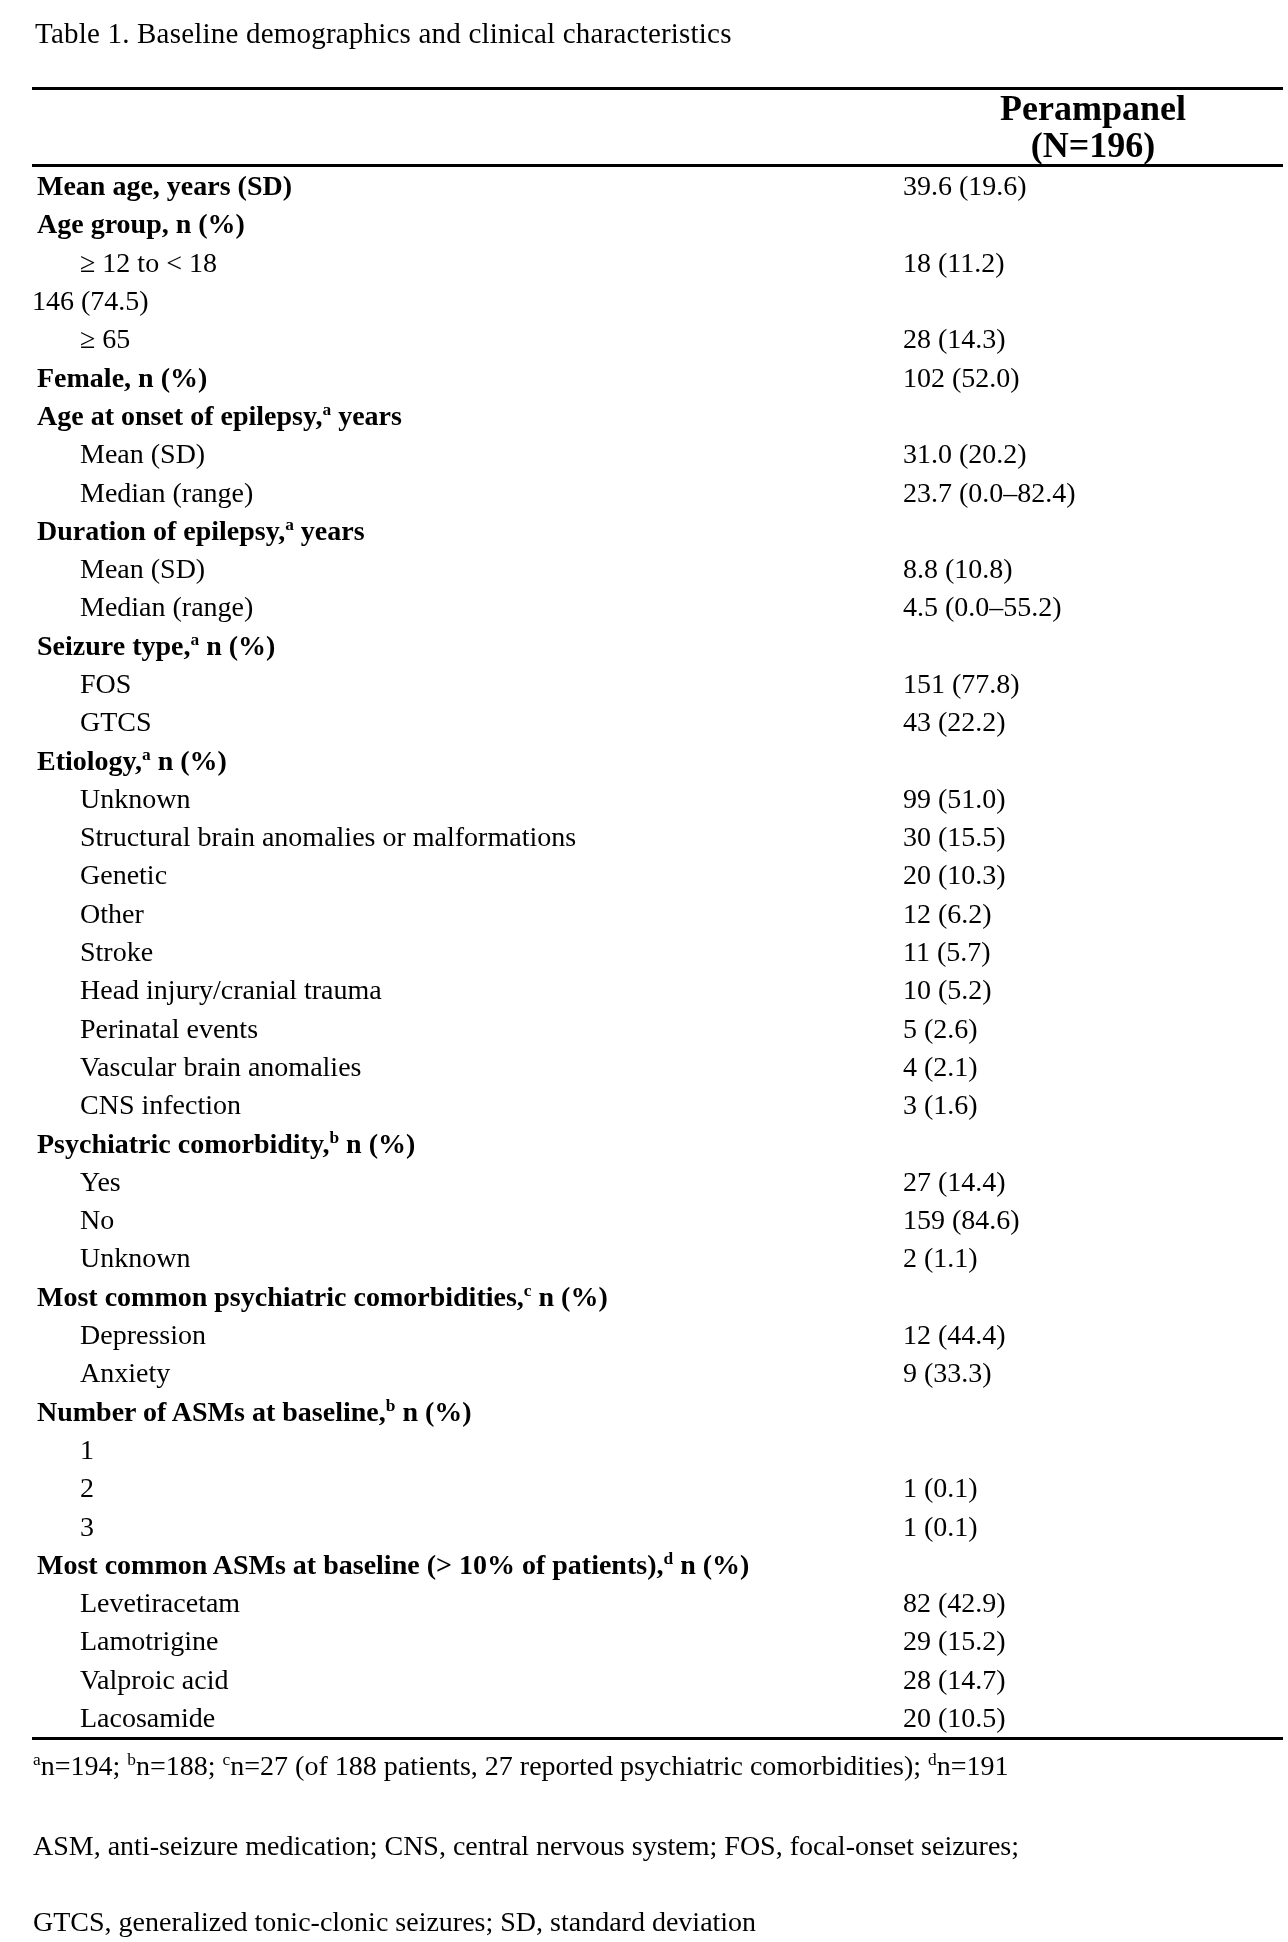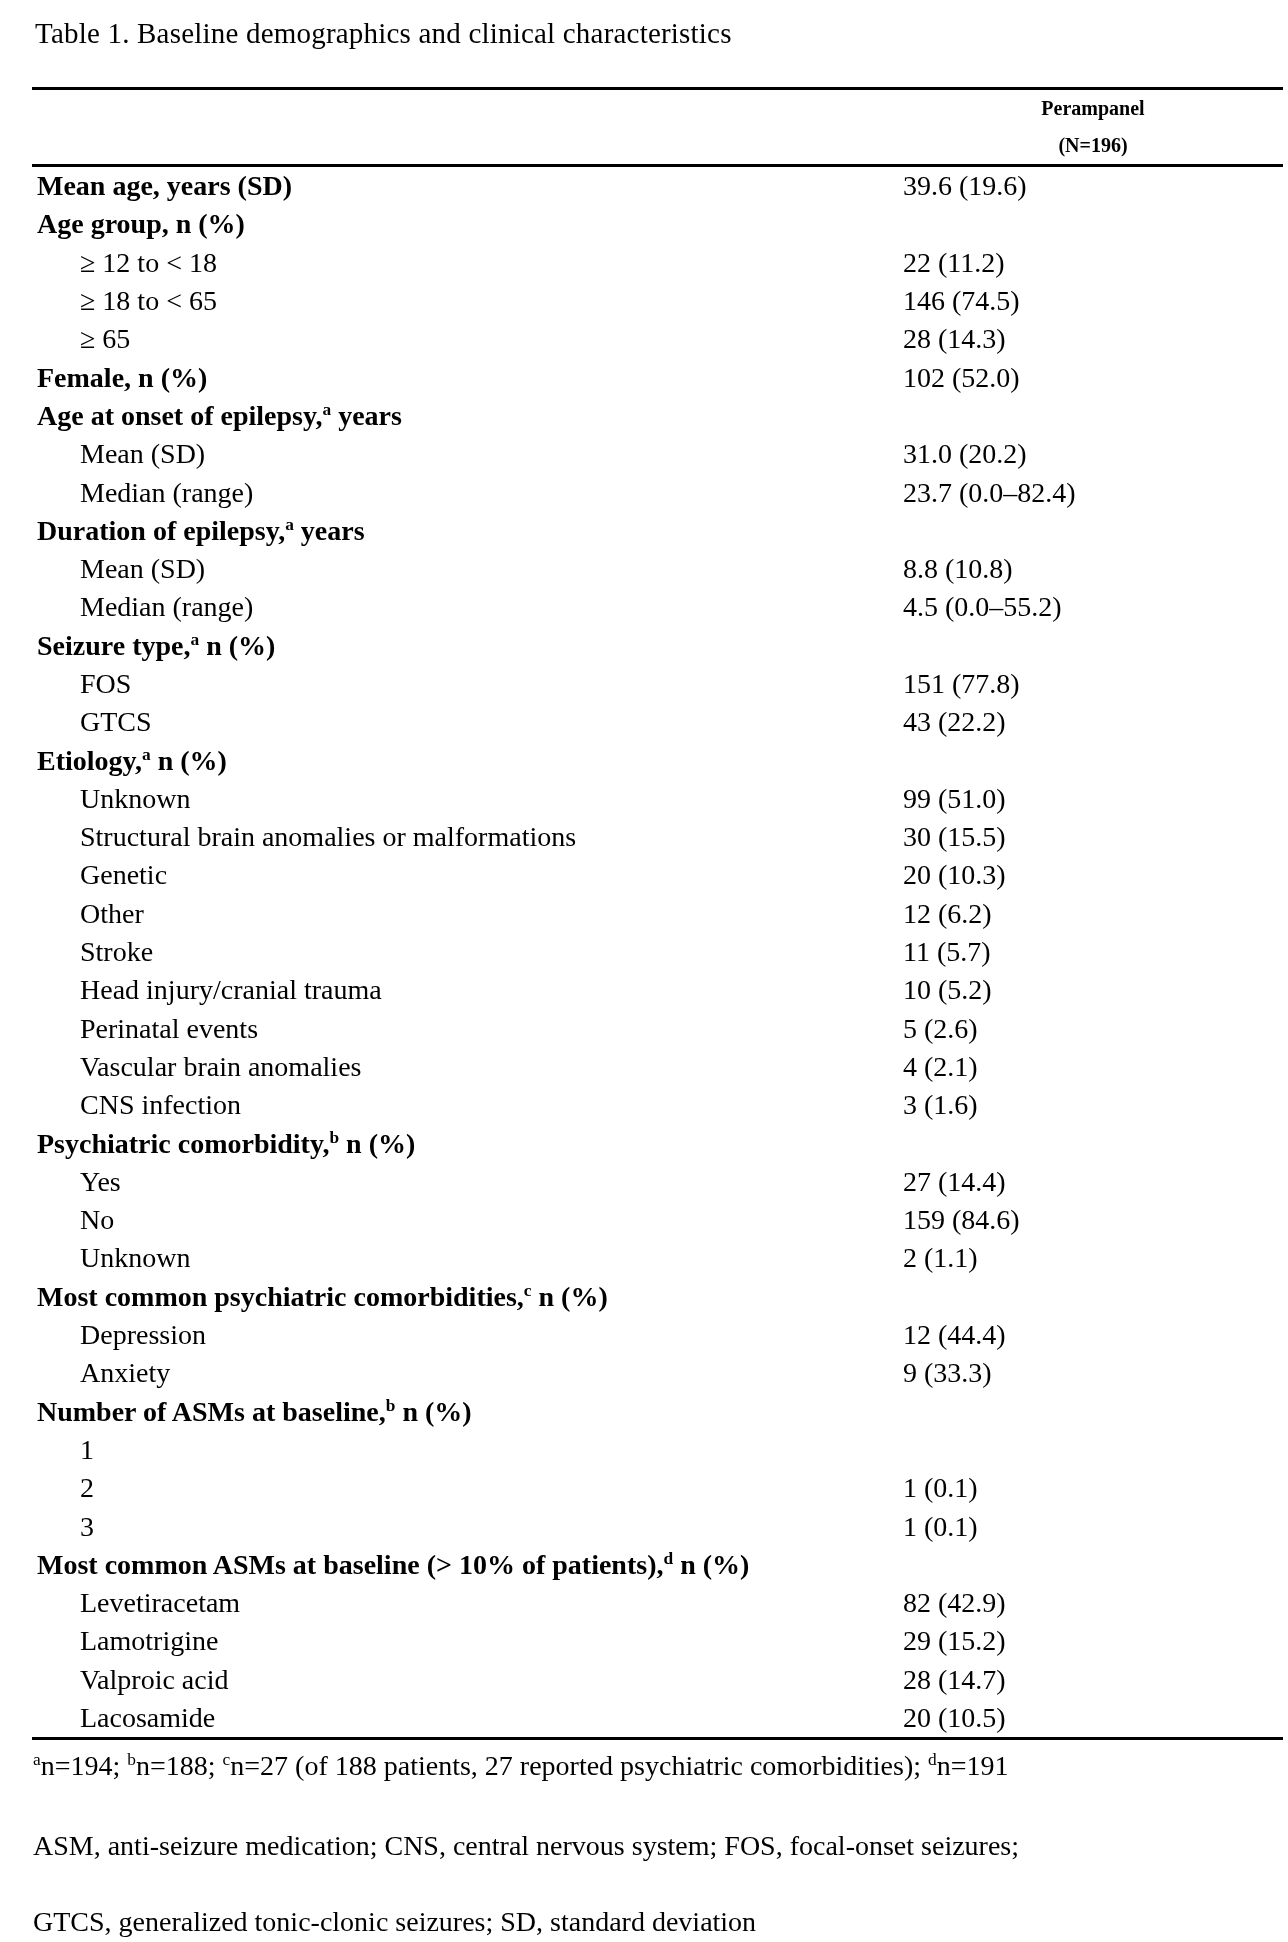--- a/index.html
+++ b/index.html
@@ -29,21 +29,21 @@
 
   .thead {
     display: flex;
     border-bottom: 3px solid #000;
   }
   .thead-spacer { flex: 1; }
   .thead-value {
     width: 380px;
     text-align: center;
     font-weight: bold;
-    font-size: 20px;
+    font-size: 36px;
     line-height: 37px;
     padding: 0;
   }
 
   .tbody { }
   .trow {
     display: flex;
     align-items: center;
     height: 38.3px;
     font-size: 28px;
@@ -92,24 +92,23 @@
         <div class="trow bold">
           <span class="tlabel">Mean age, years (SD)</span>
           <span class="tvalue">39.6 (19.6)</span>
         </div>
         <div class="trow bold">
           <span class="tlabel">Age group, n (%)</span>
           <span class="tvalue"></span>
         </div>
         <div class="trow indent">
           <span class="tlabel">≥ 12 to &lt; 18</span>
-          <span class="tvalue">22 (11.2)</span>
-        </div>
-        <div class="trow indent">
-          <span class="tlabel">≥ 18 to &lt; 65</span>
+          <span class="tvalue">18 (11.2)</span>
+        </div>
+        <div class="trow indent">
           <span class="tvalue">146 (74.5)</span>
         </div>
         <div class="trow indent">
           <span class="tlabel">≥ 65</span>
           <span class="tvalue">28 (14.3)</span>
         </div>
         <div class="trow bold">
           <span class="tlabel">Female, n (%)</span>
           <span class="tvalue">102 (52.0)</span>
         </div>

